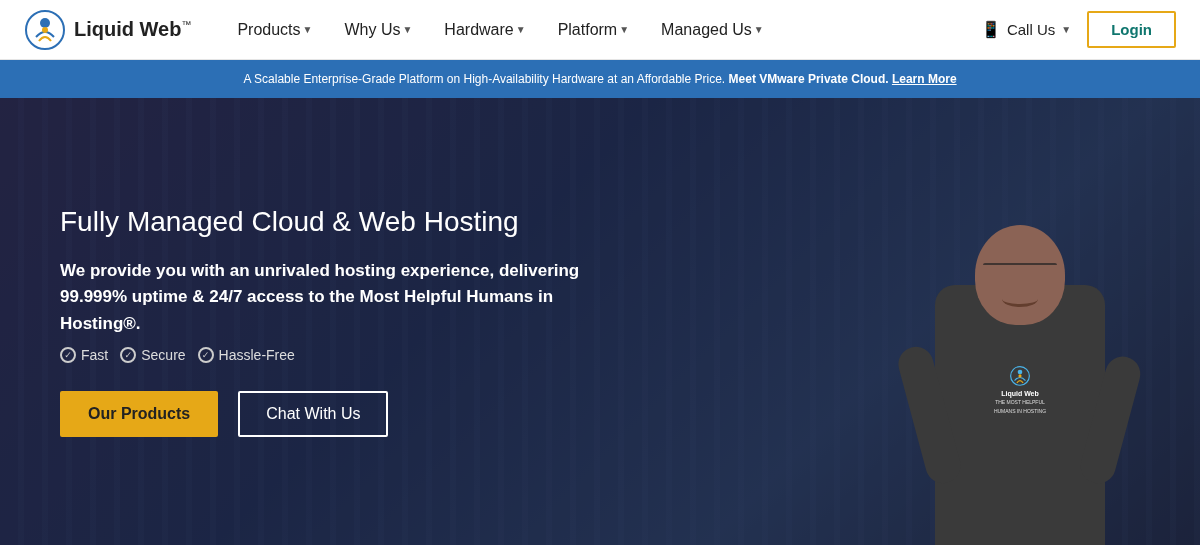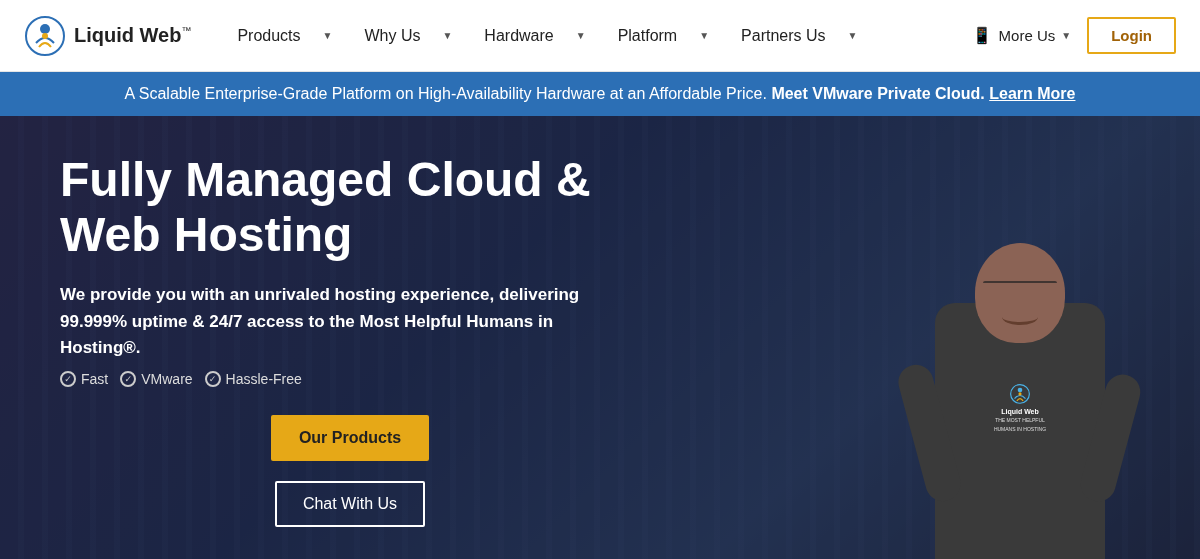--- a/index.html
+++ b/index.html
@@ -2,21 +2,21 @@
 <html><head>
   <meta charset="utf-8">
   <style>
     * { margin: 0; padding: 0; box-sizing: border-box; }
     body { font-family: -apple-system, BlinkMacSystemFont, 'Segoe UI', Arial, sans-serif; width: 1200px; height: 559px; overflow: hidden; }
 
     
     .navbar {
       display: flex;
       align-items: center;
-      height: 72px;
+      height: 60px;
       background: #fff;
       border-bottom: 1px solid #e5e5e5;
       padding: 0 24px;
       position: relative;
       z-index: 10;
     }
     .logo-area {
       display: flex;
       align-items: center;
       gap: 8px;
@@ -39,21 +39,21 @@
     }
     .nav-links {
       display: flex;
       align-items: center;
       gap: 4px;
       flex: 1;
     }
     .nav-item {
       display: flex;
       align-items: center;
-      gap: 22px;
+      gap: 2px;
       padding: 8px 14px;
       font-size: 16px;
       font-weight: 500;
       color: #222;
       cursor: pointer;
       white-space: nowrap;
     }
     .chevron {
       font-size: 10px;
       color: #555;
@@ -70,35 +70,35 @@
       gap: 6px;
       font-size: 15px;
       font-weight: 500;
       color: #222;
       cursor: pointer;
     }
     .phone-icon { font-size: 16px; }
     .login-btn {
       border: 2px solid #e6a817;
       background: transparent;
-      color: #a16207;
+      color: #0f766e;
       font-size: 15px;
       font-weight: 600;
       padding: 8px 22px;
       cursor: pointer;
       border-radius: 2px;
     }
 
     
     .announcement-bar {
       background: #2c6fb5;
       color: #fff;
       text-align: center;
       padding: 10px 20px;
-      font-size: 16px;
+      font-size: 12px;
       line-height: 1.5;
     }
     .announcement-bar a {
       color: #fff;
       font-weight: 700;
       text-decoration: underline;
     }
 
     
     .hero {
@@ -126,22 +126,22 @@
           rgba(100,130,180,0.3) 18px, rgba(100,130,180,0.3) 24px
         );
     }
     .hero-content {
       position: relative;
       z-index: 2;
       padding: 0 60px;
       max-width: 700px;
     }
     .hero-title {
-      font-size: 48px;
-      font-weight: 700;
+      font-size: 28px;
+      font-weight: 400;
       color: #fff;
       line-height: 1.15;
       margin-bottom: 20px;
     }
     .hero-subtitle {
       font-size: 17px;
       font-weight: 600;
       color: #fff;
       line-height: 1.55;
       margin-bottom: 10px;
@@ -167,22 +167,21 @@
       border-radius: 50%;
       display: inline-flex;
       align-items: center;
       justify-content: center;
       font-size: 9px;
       color: #ccc;
     }
     .hero-buttons {
       display: flex;
       gap: 20px;
-      align-items: center;
-      flex-direction: column;
+      align-items: flex-start;
     }
     .btn-primary {
       background: #e6a817;
       color: #222;
       font-size: 16px;
       font-weight: 700;
       padding: 14px 28px;
       border: none;
       cursor: pointer;
       border-radius: 2px;
@@ -312,29 +311,29 @@
     </div>
     <div class="nav-item">
       <span>Hardware</span>
       <span class="chevron">▼</span>
     </div>
     <div class="nav-item">
       <span>Platform</span>
       <span class="chevron">▼</span>
     </div>
     <div class="nav-item">
-      <span>Partners Us</span>
+      <span>Managed Us</span>
       <span class="chevron">▼</span>
     </div>
   </div>
 
   <div class="nav-right">
     <div class="call-us">
       <span class="phone-icon">📱</span>
-      <span>More Us</span>
+      <span>Call Us</span>
       <span class="chevron">▼</span>
     </div>
     <button class="login-btn">Login</button>
   </div>
 </nav>
 
 <div class="announcement-bar">
   <span>A Scalable Enterprise-Grade Platform on High-Availability Hardware at an Affordable Price.</span>
   <strong> <span>Meet VMware Private Cloud.</span></strong>
   <a href="#">Learn More</a>
@@ -347,21 +346,21 @@
   <div class="hero-content">
     <h1 class="hero-title">Fully Managed Cloud &amp; Web Hosting</h1>
     <p class="hero-subtitle">We provide you with an unrivaled hosting experience, delivering 99.999% uptime &amp; 24/7 access to the Most Helpful Humans in Hosting®.</p>
     <div class="hero-badges">
       <div class="badge-item">
         <span class="check-circle">✓</span>
         <span>Fast</span>
       </div>
       <div class="badge-item">
         <span class="check-circle">✓</span>
-        <span>VMware</span>
+        <span>Secure</span>
       </div>
       <div class="badge-item">
         <span class="check-circle">✓</span>
         <span>Hassle-Free</span>
       </div>
     </div>
     <div class="hero-buttons">
       <button class="btn-primary">Our Products</button>
       <button class="btn-secondary">Chat With Us</button>
     </div>

